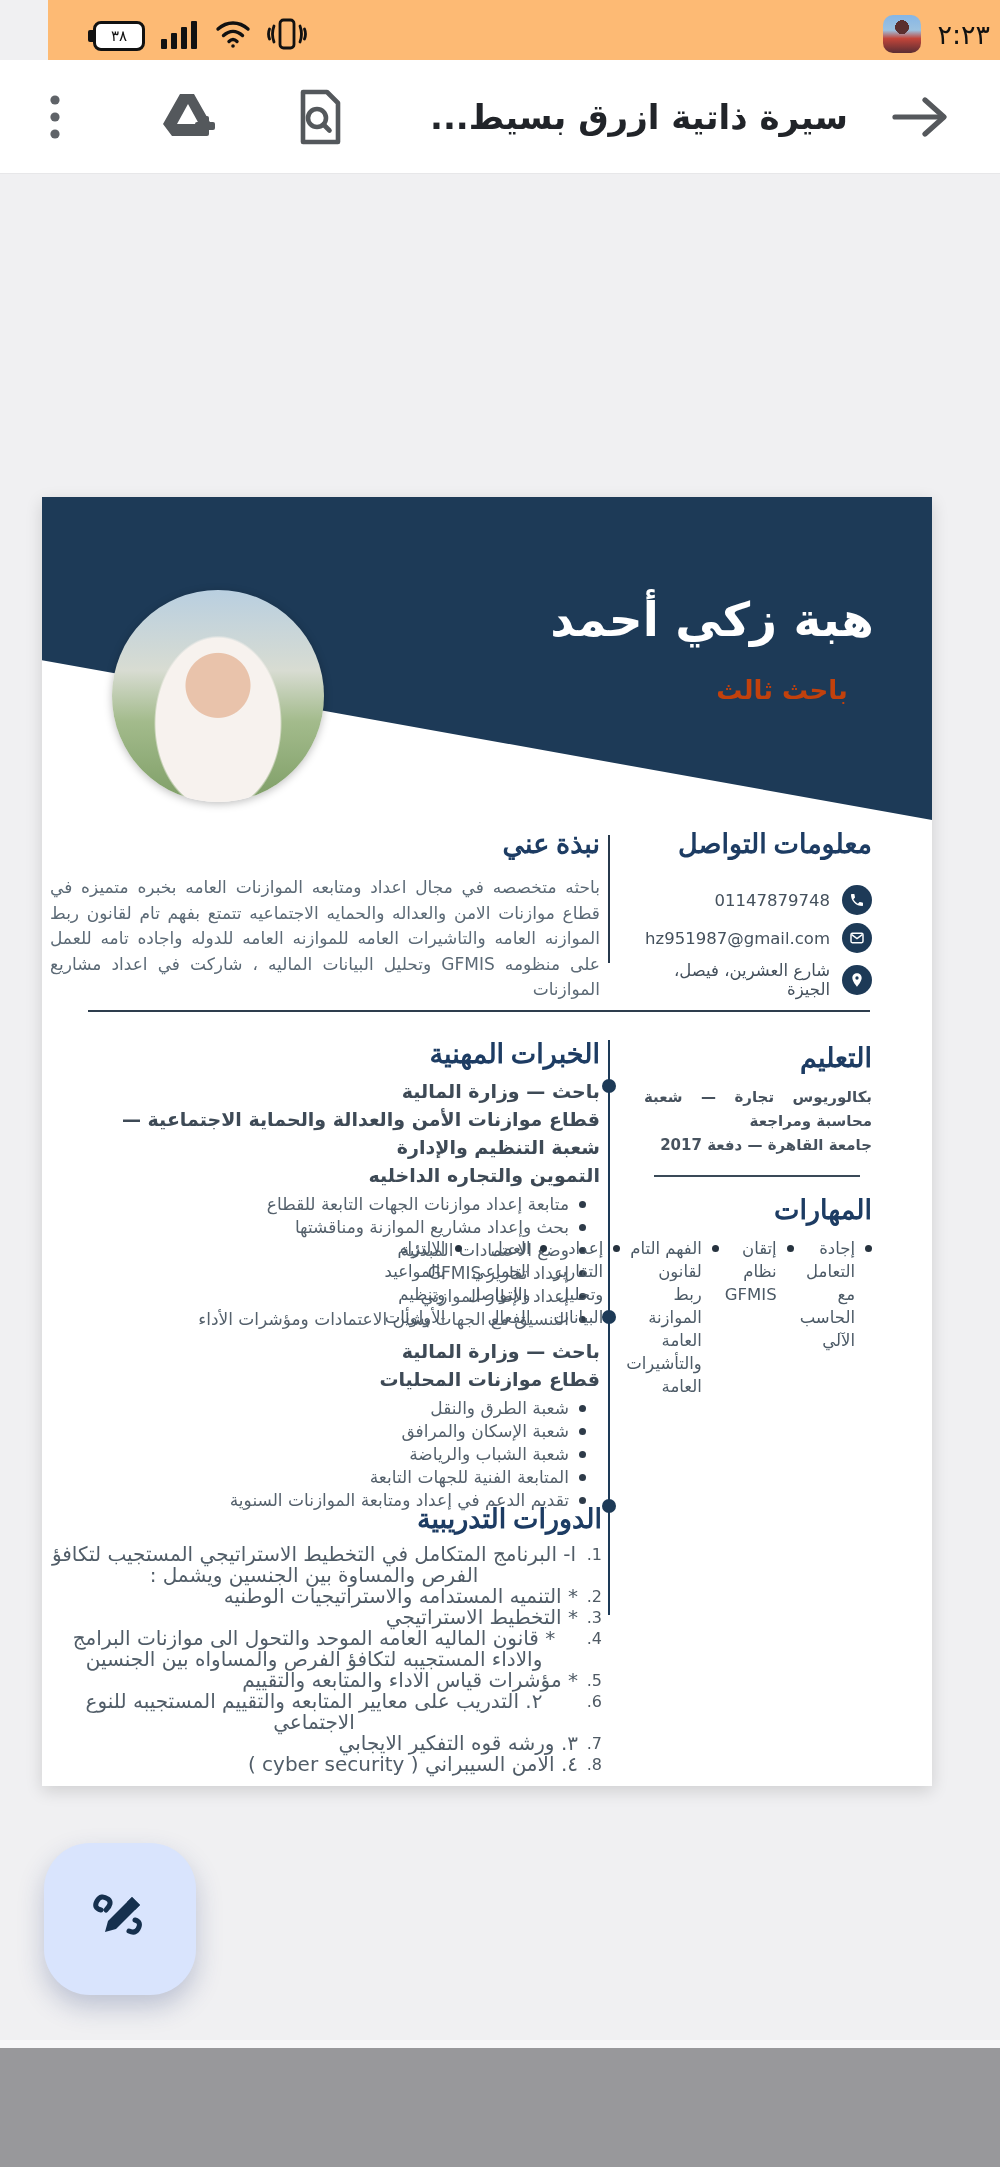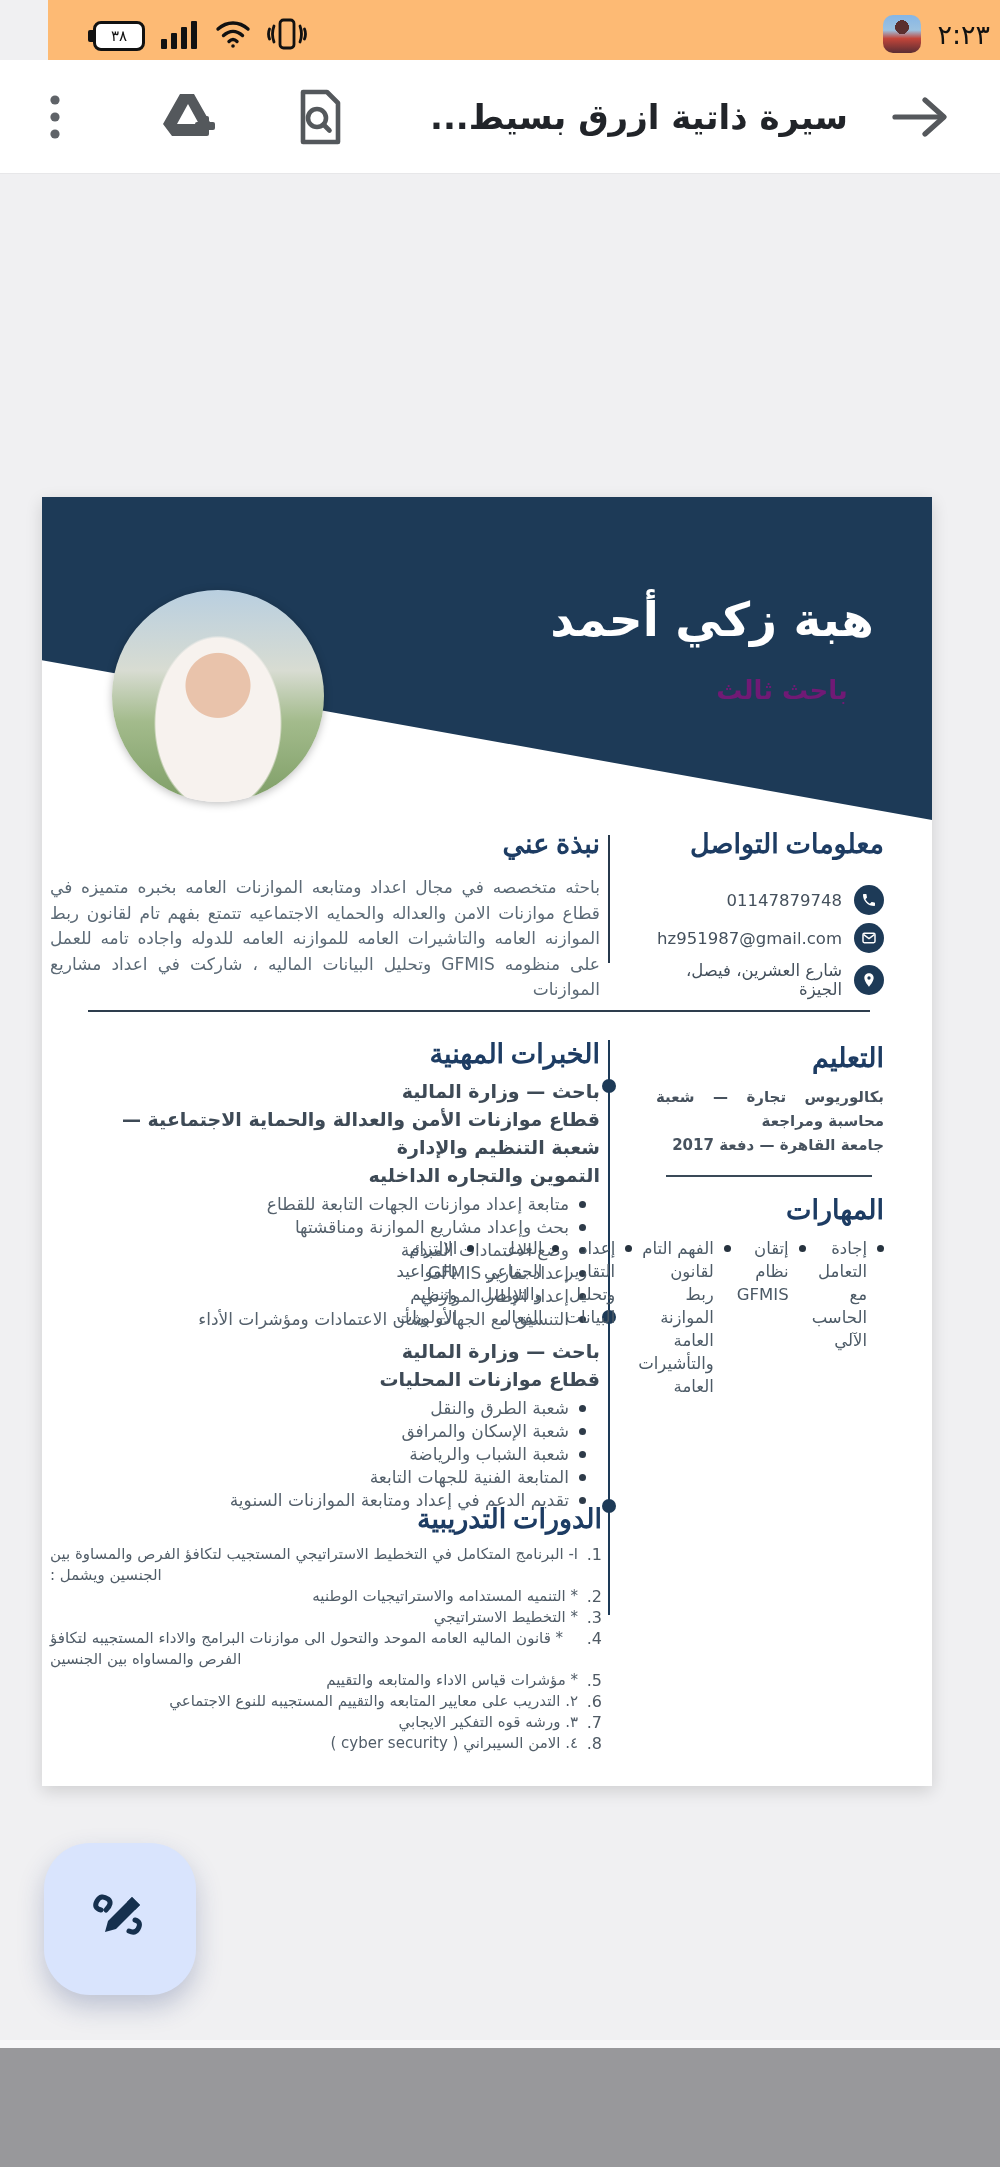--- a/index.html
+++ b/index.html
@@ -33,21 +33,21 @@
     clip-path:polygon(0 0, 100% 0, 100% 97%, 0 49%); }
   .profile-photo { position:absolute; left:70px; top:93px; width:212px; height:212px; border-radius:50%;
     background:
       radial-gradient(circle 33px at 50% 45%, #e9c3ab 97%, transparent 100%),
       radial-gradient(ellipse 64px 88px at 50% 63%, #f7f2ee 97%, transparent 100%),
       linear-gradient(180deg,#b9cfe0 0%,#d8dcd2 38%,#a3bb8c 62%,#7e9e66 100%);
     box-shadow:0 2px 8px rgba(0,0,0,.25); }
   .resume-name { position:absolute; right:10px; top:95px; width:420px; text-align:center; direction:rtl;
     color:#ffffff; font-size:47px; font-weight:bold; }
   .resume-job { position:absolute; right:40px; top:178px; width:220px; text-align:center; direction:rtl;
-    color:#701a75; font-size:26px; font-weight:bold; }
+    color:#c2410c; font-size:26px; font-weight:bold; }
 
   
   .v-divider { position:absolute; left:566px; top:338px; width:2px; height:128px; background:#27394c; }
   .h-divider { position:absolute; left:46px; top:513px; width:782px; height:2px; background:#2e3e4e; }
   .timeline { position:absolute; left:566px; top:543px; width:2px; height:575px; background:#1d3a57; }
   .tl-dot { position:absolute; left:560px; width:14px; height:14px; border-radius:50%; background:#1d3a57; }
 
   h3.sec { color:#1d3c63; font-size:27px; font-weight:bold; line-height:34px;font-family:Liberation Serif, serif; }
 
   
@@ -57,24 +57,24 @@
   .exp-title { font-size:19px; font-weight:bold; color:#3e4a56; line-height:28px; }
   .exp-titles { margin-top:6px; }
   .b-list { margin-top:4px; }
   .b-item { display:flex; gap:10px; align-items:flex-start; line-height:23px; }
   .b-item .dot { width:7px; height:7px; border-radius:50%; background:#2e3b49; margin-top:8px; flex-shrink:0; margin-right:14px; }
   .b-item .b-text { font-size:17px; color:#55616c; }
   .courses { position:absolute; left:8px; top:1005px; width:552px; direction:rtl; }
   .c-list { margin-top:8px; }
   .c-item { display:flex; align-items:flex-start; line-height:21px; }
   .c-item .c-num { min-width:24px; font-size:16px; color:#4f5a64; }
-  .c-item .c-text { font-size:15px; color:#515d68; text-align:left; }
-
-  
-  .col-side { position:absolute; right:48px; top:330px; width:228px; direction:rtl; }
+  .c-item .c-text { font-size:20px; color:#515d68; text-align:center; }
+
+  
+  .col-side { position:absolute; right:60px; top:330px; width:228px; direction:rtl; }
   .contact-list { margin-top:24px; display:flex; flex-direction:column; gap:8px; }
   .contact-row { display:flex; align-items:center; gap:12px; }
   .ci-circle { width:30px; height:30px; border-radius:50%; background:#1d3a57; display:flex; align-items:center; justify-content:center; flex-shrink:0; }
   .contact-text { font-size:16.5px; color:#44505c; }
   .edu { margin-top:42px; }
   .edu-text { margin-top:10px; font-size:15px; font-weight:bold; color:#47525e; line-height:24px; text-align:justify; }
   .side-hr { border:none; height:2px; background:#3a4a58; margin:18px 12px 0 10px; }
   .skills { margin-top:16px; }
   .s-list { margin-top:10px; display:flex; flex-direction:row; gap:6px; }
   .s-item { display:flex; gap:10px; align-items:flex-start; line-height:23px; }

